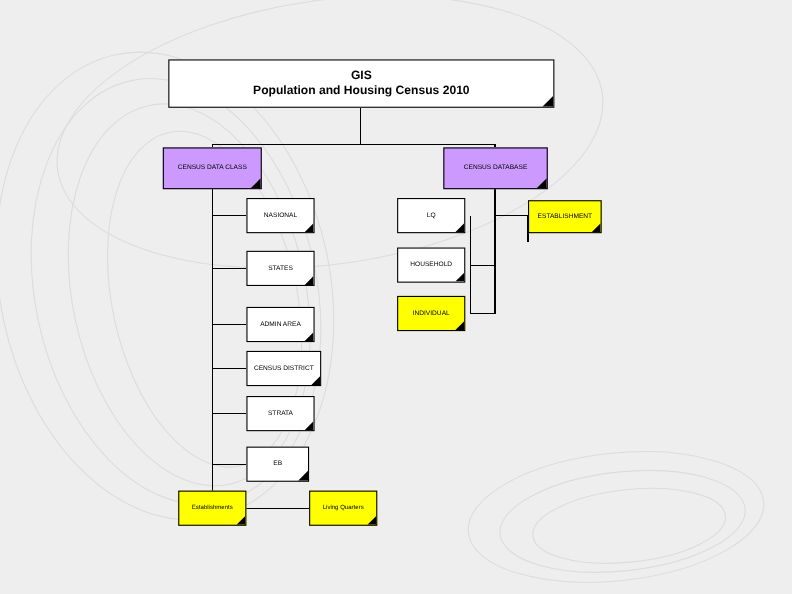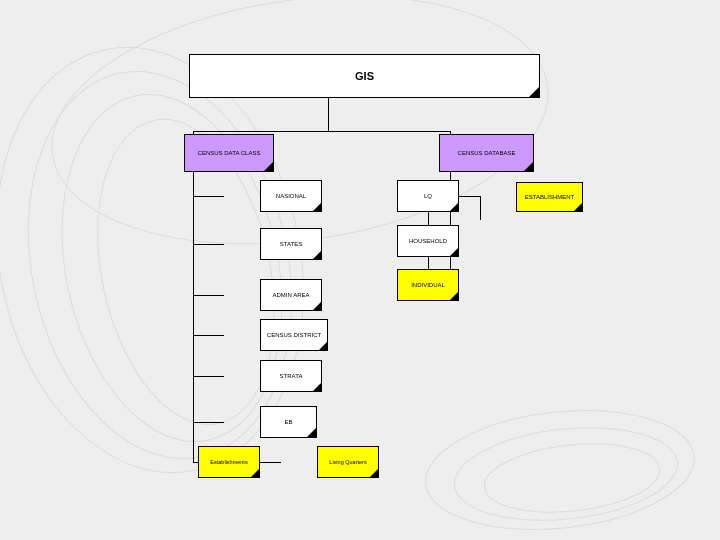--- a/index.html
+++ b/index.html
@@ -37,21 +37,20 @@
     position: absolute;
     box-sizing: border-box;
     border: 1px solid #000000;
     display: flex;
     align-items: center;
     justify-content: center;
     text-align: center;
     line-height: 1.15;
     color: #000000;
     overflow: hidden;
-    margin-left: 36px;
   }
   .node .label {
     display: block;
     padding: 0 2px;
   }
   .node.white  { background: #ffffff; }
   .node.purple { background: #cc99ff; }
   .node.yellow { background: #ffff00; }
   
   .fold {
@@ -118,20 +117,21 @@
       <path d="M 450 285 L 428 285"></path>
       <path d="M 428 196 L 428 285"></path>
 
       <path d="M 480 196 L 480 220"></path>
     </g>
   </svg>
 
   <div class="node white title-node" style="left:153px; top:54px; width:351px; height:44px;">
     <span class="label">
       <span>GIS</span><br>
+      <span>Population and Housing Census 2010</span>
     </span>
     <span class="fold" style="border-width: 0 0 10px 10px;"></span>
   </div>
 
   <div class="node purple small-node" style="left:148px; top:134px; width:90px; height:38px;">
     <span class="label">CENSUS DATA CLASS</span>
     <span class="fold" style="border-width: 0 0 9px 9px;"></span>
   </div>
 
   <div class="node purple small-node" style="left:403px; top:134px; width:95px; height:38px;">

